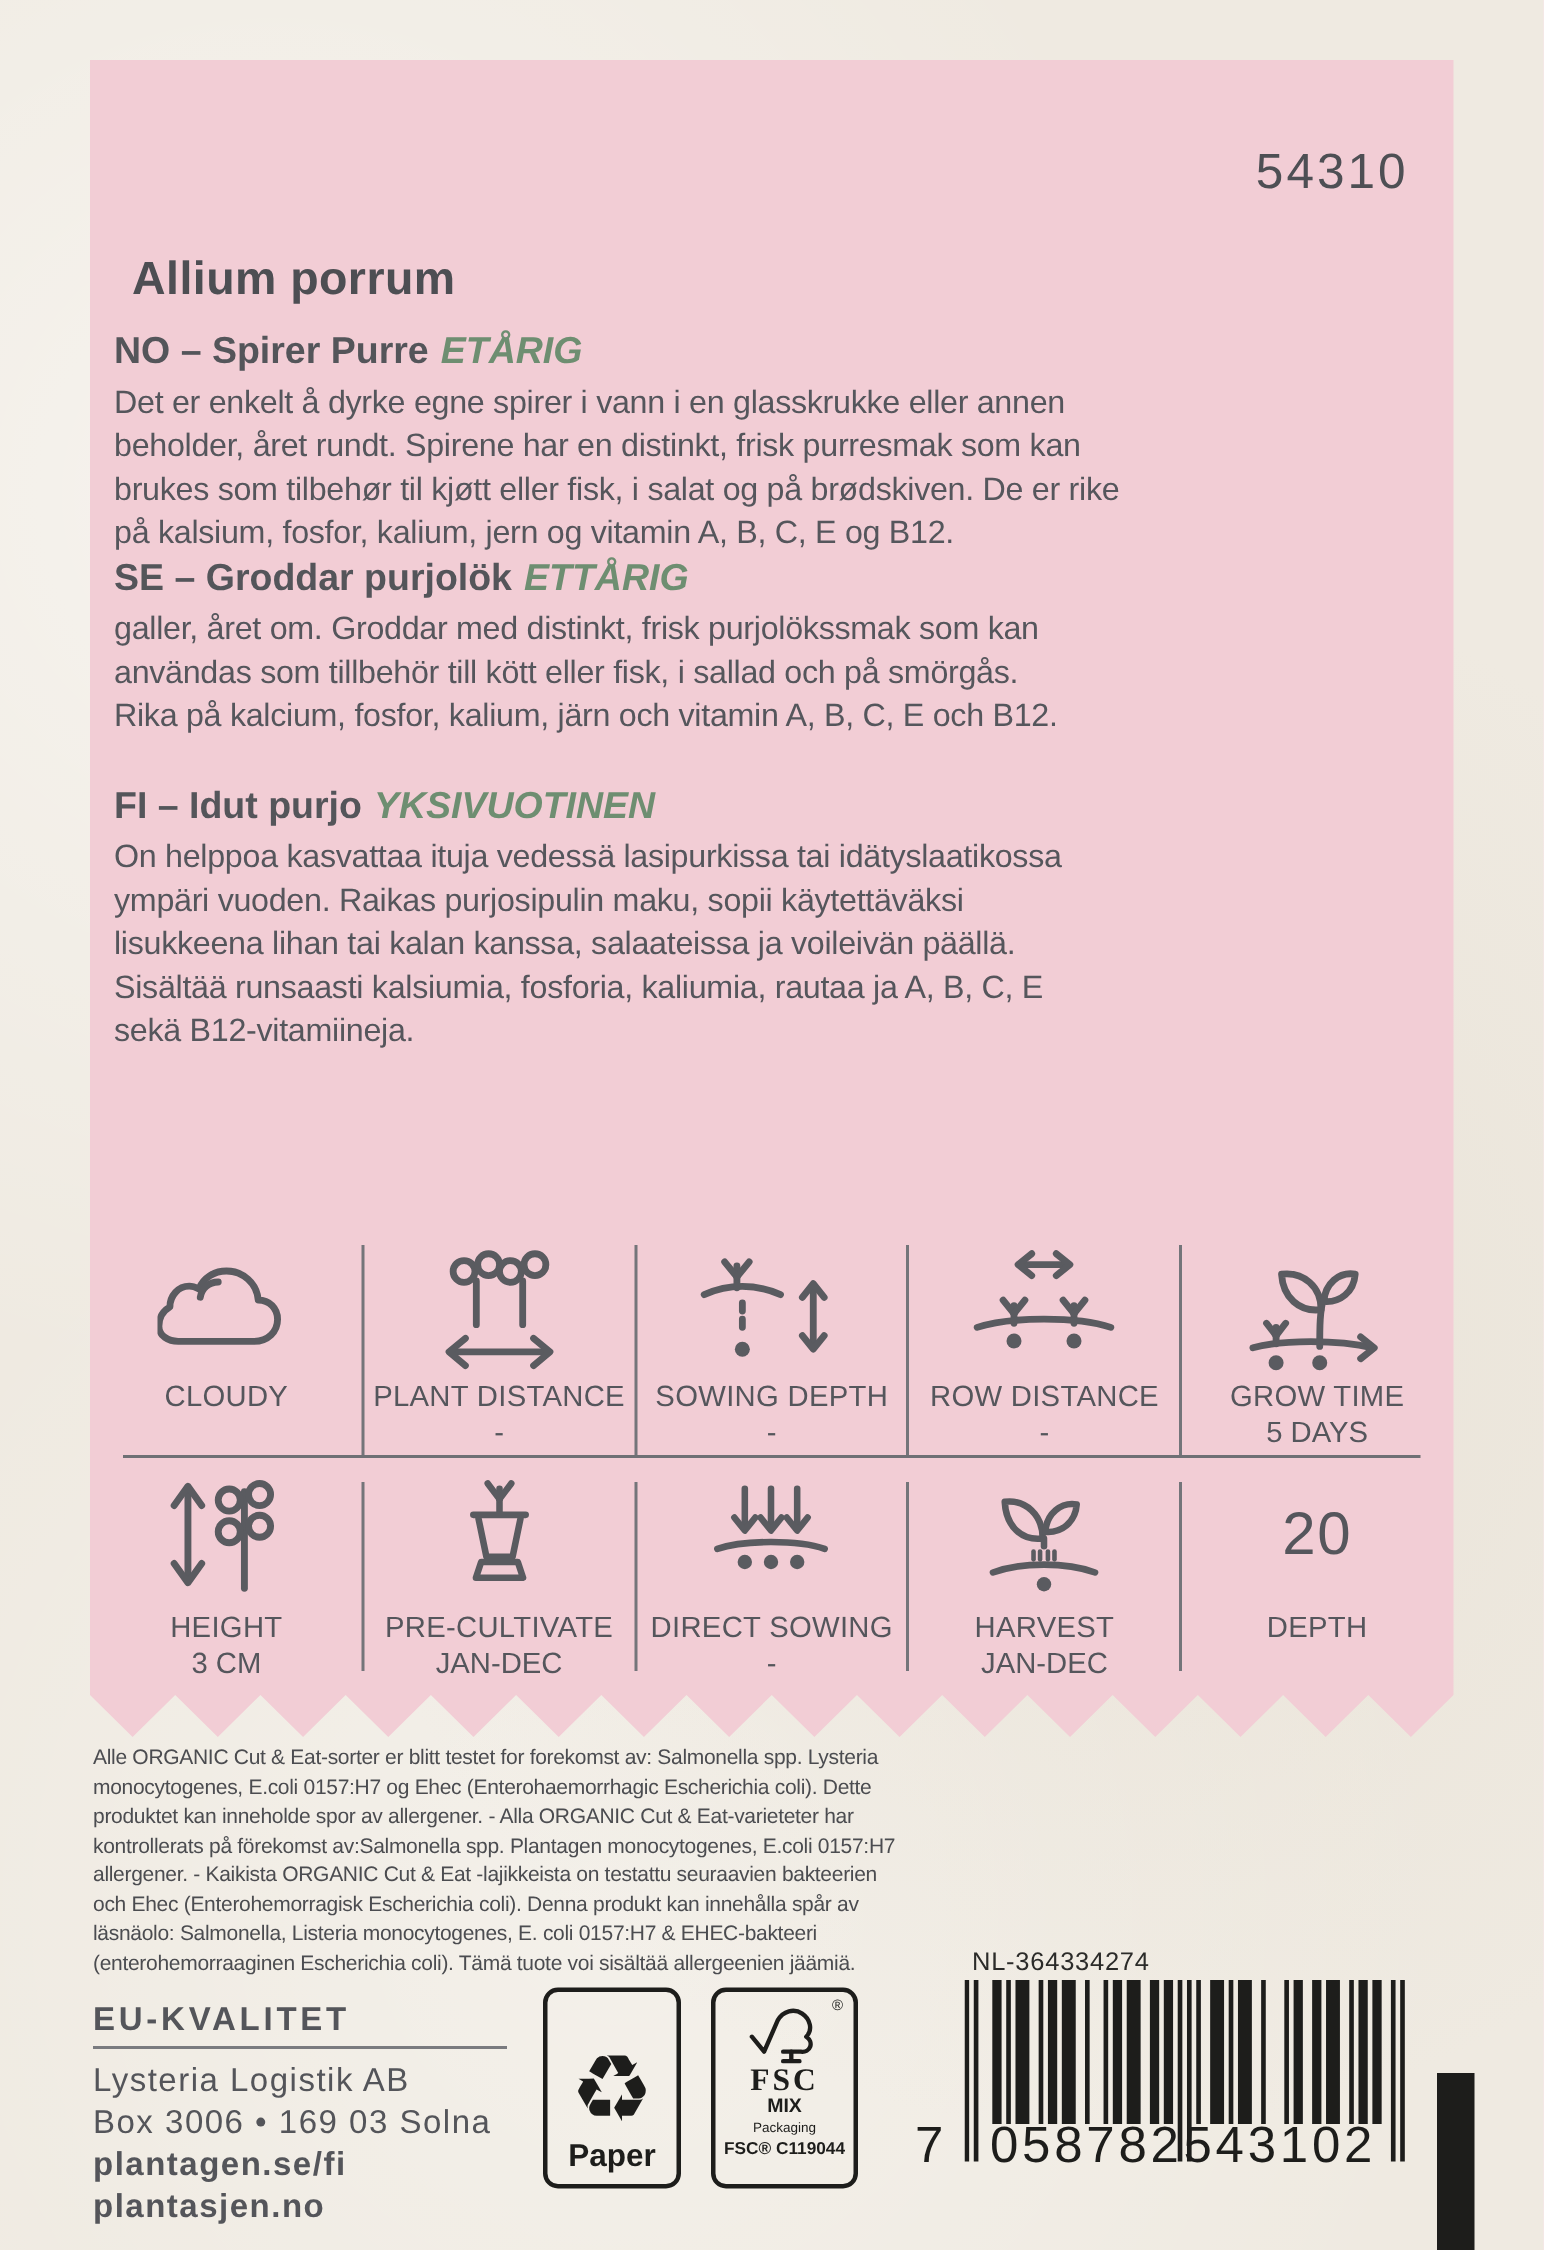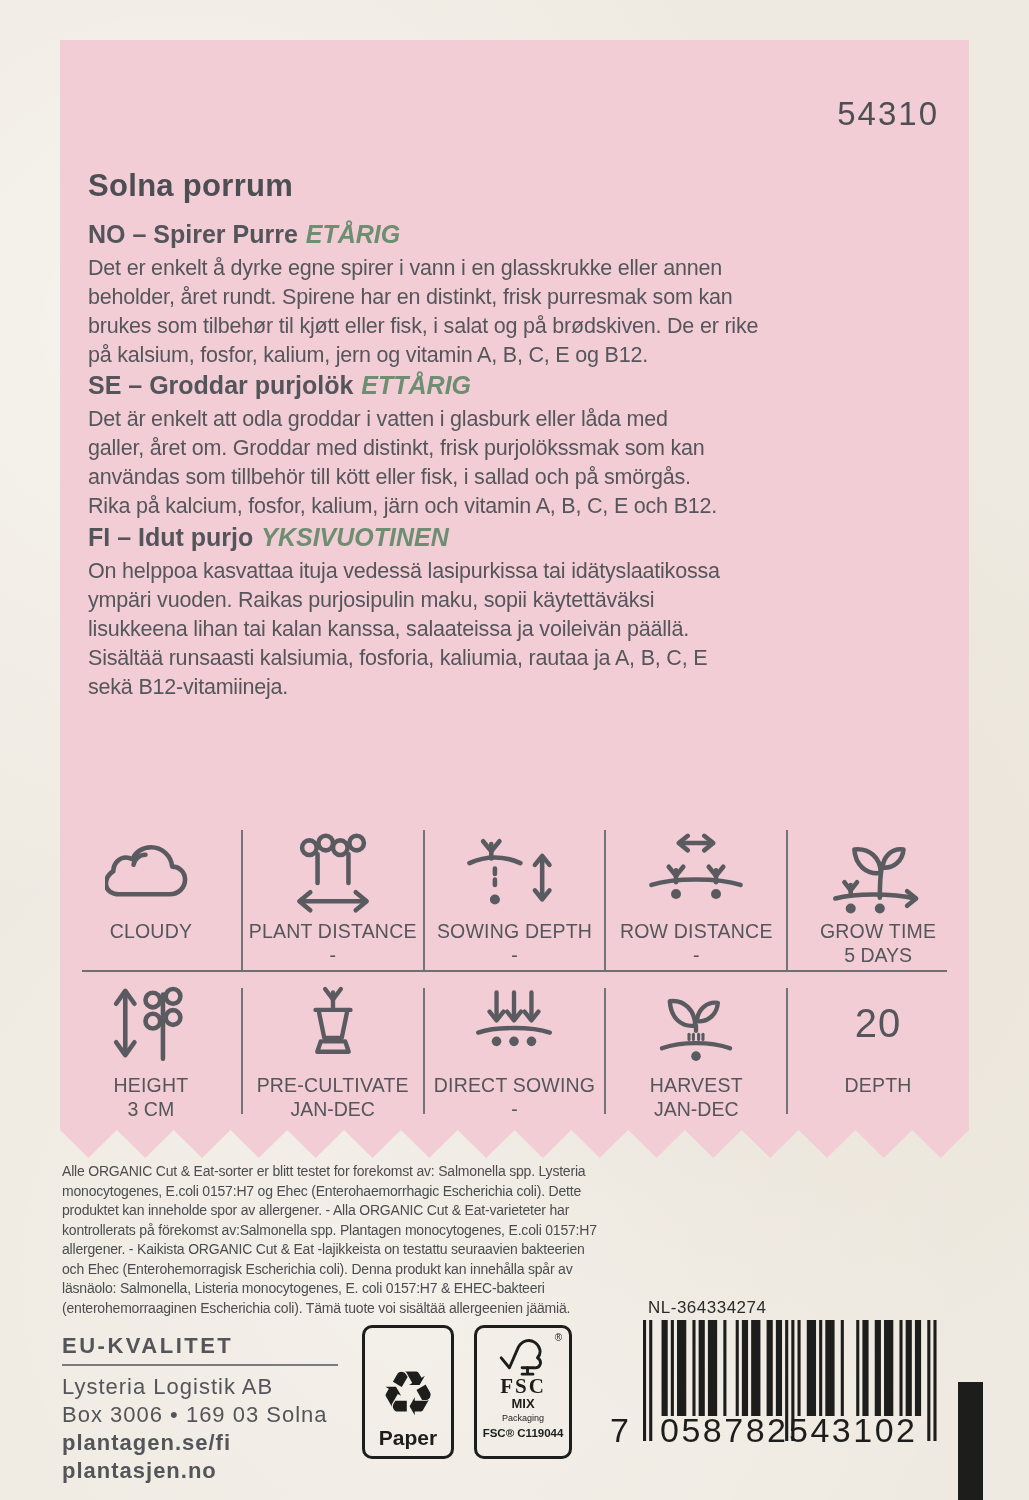--- a/index.html
+++ b/index.html
@@ -10,21 +10,21 @@
       radial-gradient(circle at 18% 22%, rgba(255,255,255,.45), transparent 42%),
       radial-gradient(circle at 72% 60%, rgba(222,214,198,.35), transparent 45%),
       radial-gradient(circle at 40% 85%, rgba(255,255,255,.3), transparent 40%);
     font-family:"Liberation Sans", sans-serif;
     color:#55565C;
   }
   .card{position:absolute;left:60px;top:40px;width:909px;height:1090px;background:#F2CDD5;}
   .zigzag{position:absolute;left:60px;top:1130px;width:909px;height:28px;display:block;}
   .artnr{position:absolute;top:55px;right:30px;font-size:33px;letter-spacing:2px;color:#4E4F54;}
   .title{position:absolute;top:128px;left:28px;font-size:31px;font-weight:bold;color:#4D4E53;letter-spacing:.3px;}
-  .section{position:absolute;left:28px;width:866px;}
+  .section{position:absolute;left:16px;width:866px;}
   .sec-no{top:180px;} .sec-se{top:331px;} .sec-fi{top:483px;}
   .sec-head{font-size:25px;font-weight:bold;color:#54555A;margin-bottom:5px;white-space:nowrap;}
   .annual{font-style:italic;color:#6E8E71;margin-left:8px;}
   .bodyline{font-size:21.5px;line-height:29px;letter-spacing:-0.2px;color:#55565C;white-space:nowrap;}
   
   .attr-row{position:absolute;left:0;width:909px;display:grid;grid-template-columns:repeat(5,1fr);}
   .row1{top:790px;height:138px;} .row2{top:934px;height:154px;}
   .cell{position:relative;display:flex;flex-direction:column;align-items:center;justify-content:flex-end;padding-bottom:5px;}
   .iconzone{flex:1;display:flex;align-items:center;justify-content:center;width:100%;}
   .alabel{font-size:19.5px;color:#55565C;letter-spacing:.2px;height:26px;line-height:26px;white-space:nowrap;}
@@ -63,37 +63,36 @@
   .bd0{left:610px;} .bd1{left:660px;} .bd2{left:789px;}
   .blackbar{position:absolute;left:958px;top:1382px;width:25px;height:118px;background:#1D1D1B;}
 </style>
 </head>
 <body>
 
 <div class="page">
 
   <div class="card">
     <div class="artnr">54310</div>
-    <div class="title">Solna porrum</div>
+    <div class="title">Allium porrum</div>
 
     <div class="section sec-no">
       <div class="sec-head">
         <span>NO – Spirer Purre</span><span class="annual">ETÅRIG</span>
       </div>
       <div class="bodyline">Det er enkelt å dyrke egne spirer i vann i en glasskrukke eller annen</div>
       <div class="bodyline">beholder, året rundt. Spirene har en distinkt, frisk purresmak som kan</div>
       <div class="bodyline">brukes som tilbehør til kjøtt eller fisk, i salat og på brødskiven. De er rike</div>
       <div class="bodyline">på kalsium, fosfor, kalium, jern og vitamin A, B, C, E og B12.</div>
     </div>
 
     <div class="section sec-se">
       <div class="sec-head">
         <span>SE – Groddar purjolök</span><span class="annual">ETTÅRIG</span>
       </div>
-      <div class="bodyline">Det är enkelt att odla groddar i vatten i glasburk eller låda med</div>
       <div class="bodyline">galler, året om. Groddar med distinkt, frisk purjolökssmak som kan</div>
       <div class="bodyline">användas som tillbehör till kött eller fisk, i sallad och på smörgås.</div>
       <div class="bodyline">Rika på kalcium, fosfor, kalium, järn och vitamin A, B, C, E och B12.</div>
     </div>
 
     <div class="section sec-fi">
       <div class="sec-head">
         <span>FI – Idut purjo</span><span class="annual">YKSIVUOTINEN</span>
       </div>
       <div class="bodyline">On helppoa kasvattaa ituja vedessä lasipurkissa tai idätyslaatikossa</div>

